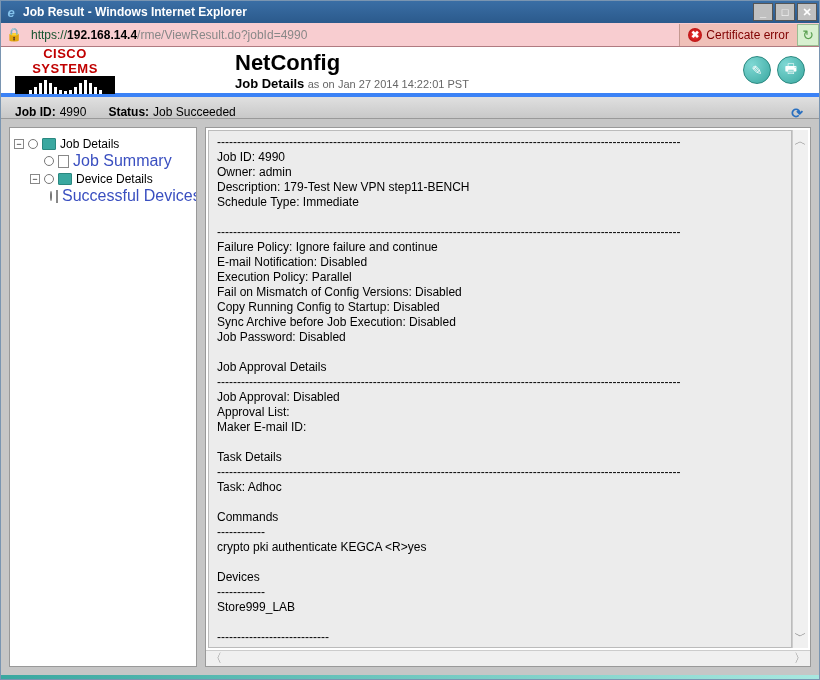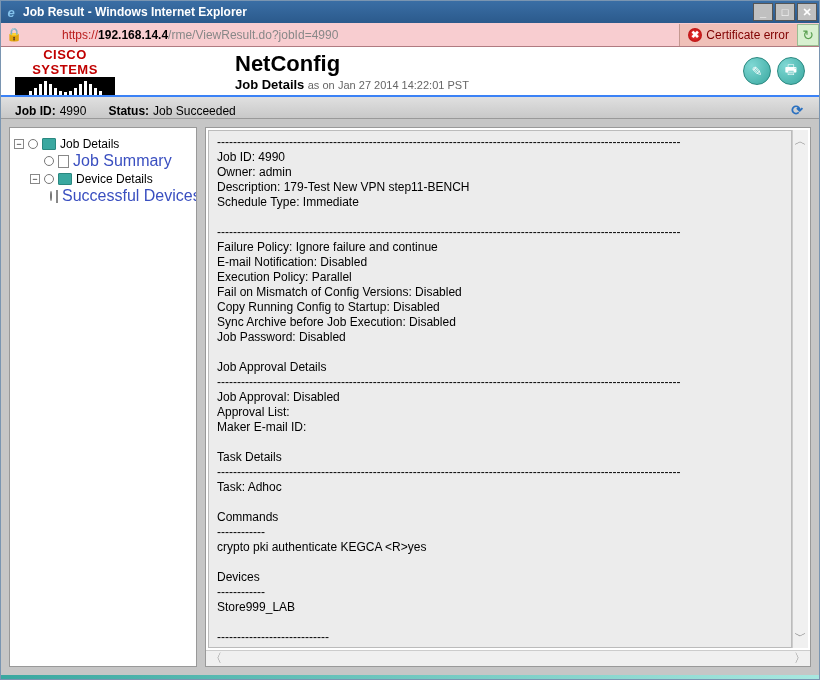--- a/index.html
+++ b/index.html
@@ -78,21 +78,21 @@
     }
     .addressbar {
       flex: 1;
       height: 18px;
       display: flex;
       align-items: center;
       font-size: 12px;
       padding: 0 4px;
       color: #555;
     }
-    .addressbar .proto { color: #b91c1c; margin-left: 31px; }
+    .addressbar .proto { color: #14532d; }
     .addressbar .host { color: #000; font-weight: bold; }
     .addressbar .path { color: #888; }
     .cert-error {
       height: 22px;
       background: #f0c0b8;
       border-left: 1px solid #c49890;
       padding: 0 8px;
       display: flex;
       align-items: center;
       gap: 4px;
@@ -126,21 +126,21 @@
       background: #fff;
       display: flex;
       flex-direction: column;
       overflow: hidden;
     }
     .header-strip {
       height: 50px;
       display: flex;
       align-items: center;
       padding: 4px 14px;
-      border-bottom: 2px solid #3b82f6;
+      border-bottom: 4px solid #3b82f6;
     }
     .cisco-logo {
       width: 100px;
       display: flex;
       flex-direction: column;
       align-items: stretch;
     }
     .cisco-text {
       color: #c00000;
       font-weight: bold;
@@ -191,22 +191,22 @@
       align-items: center;
       justify-content: center;
       color: #fff;
       font-size: 13px;
     }
     .infobar {
       height: 22px;
       background: linear-gradient(to bottom, #e0e0e0, #c8c8c8);
       border-bottom: 1px solid #999;
       display: flex;
-      align-items: flex-end;
-      padding: 0 14px;
+      align-items: flex-start;
+      padding: 8px 14px;
       font-size: 12px;
     }
     .infobar .lbl { font-weight: bold; margin-right: 4px; }
     .infobar .gap { width: 22px; }
     .infobar .spacer { flex: 1; }
     .refresh-icon {
       width: 16px; height: 16px;
       display: flex; align-items: center; justify-content: center;
       color: #2a70c0;
       font-size: 14px;

